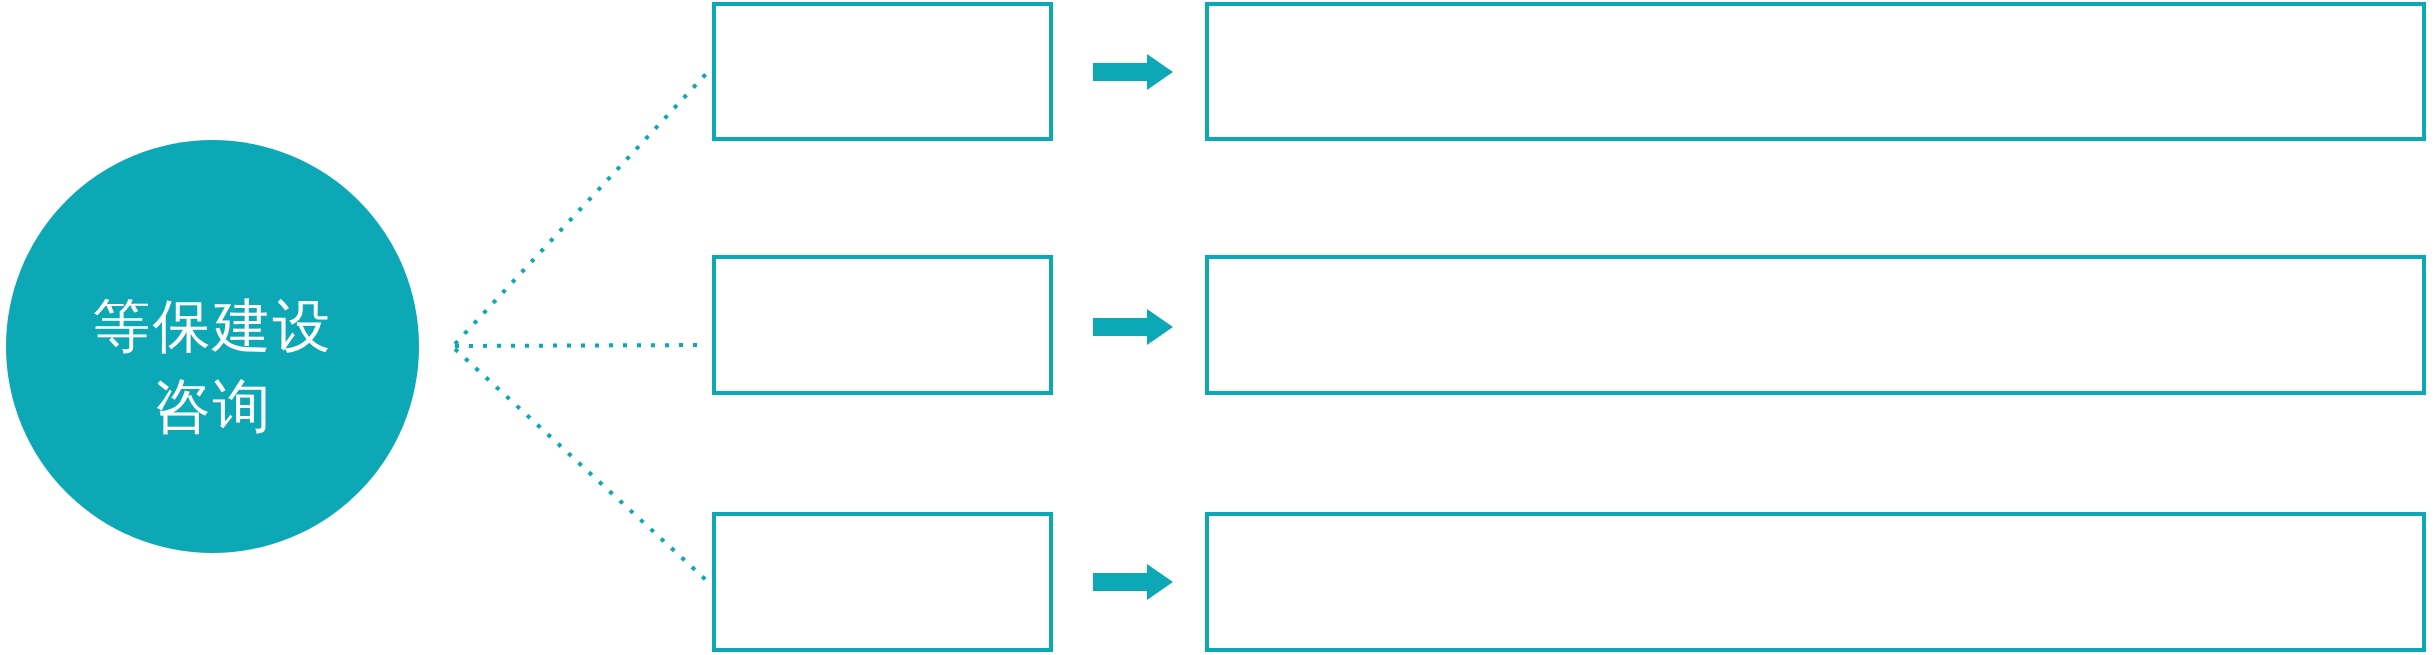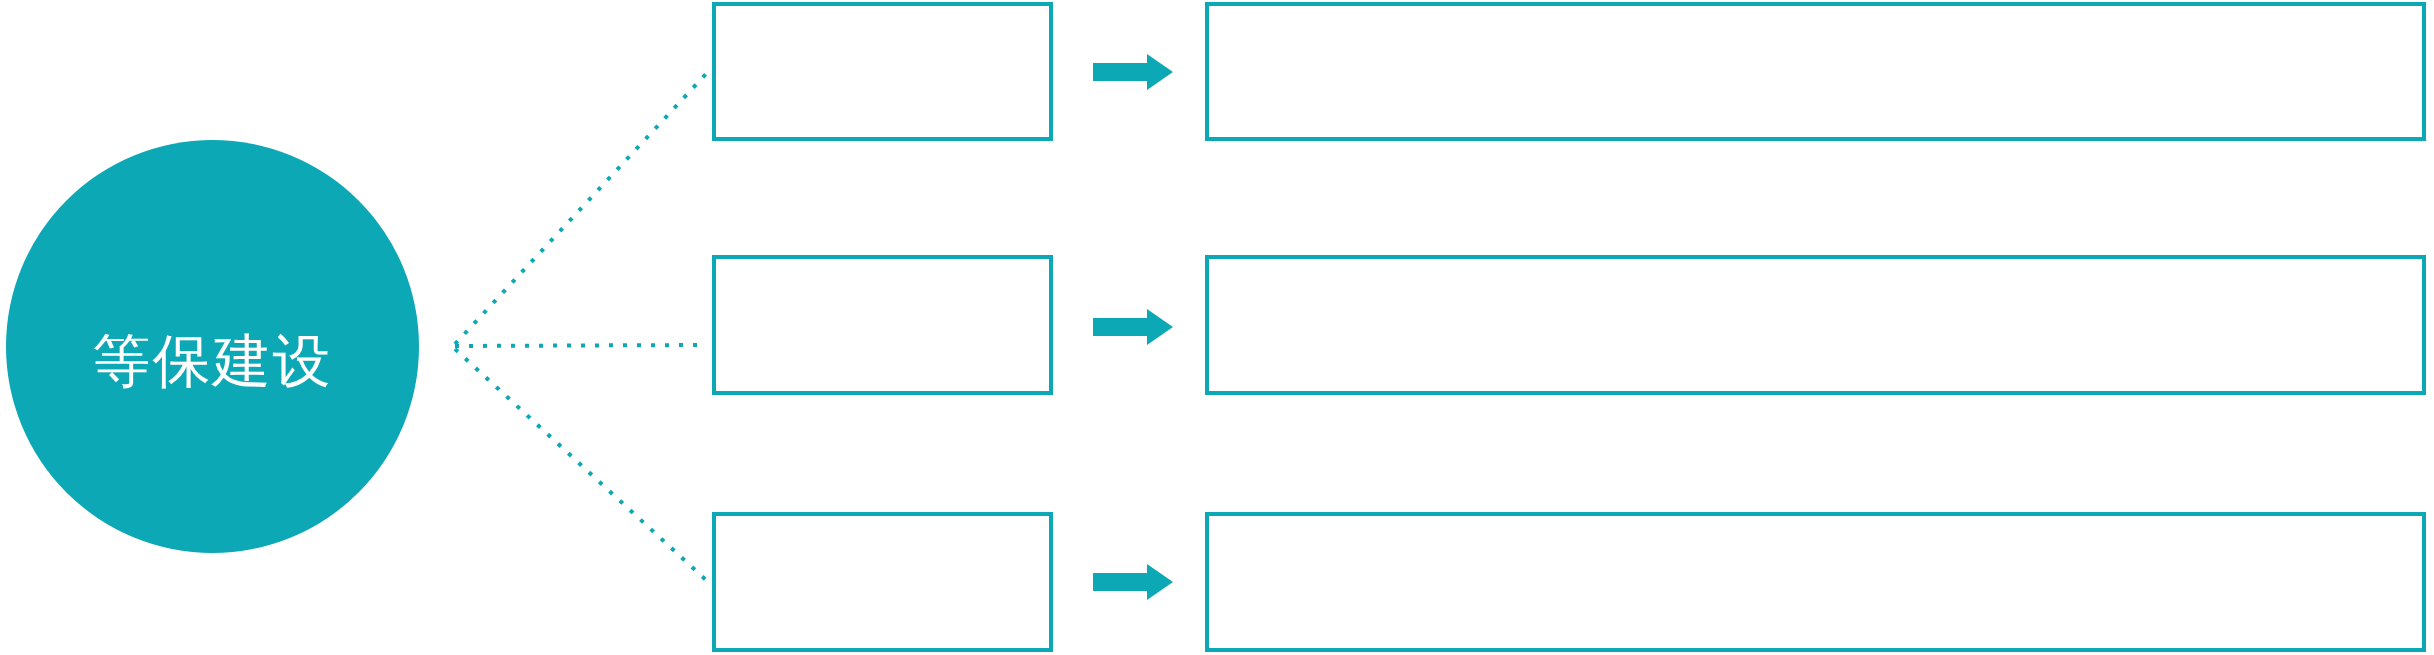--- a/index.html
+++ b/index.html
@@ -3,21 +3,21 @@
 <meta charset="utf-8">
 <style>
   :root { --accent: #0ca8b5; --box-fill: #ffffff; --label-text: #ffffff; }
   html, body { margin: 0; padding: 0; background: #ffffff; }
   .canvas {
     position: relative;
     width: 2434px;
     height: 655px;
     background: var(--box-fill);
     overflow: hidden;
-    font-family: Liberation Mono, monospace;
+    font-family: Liberation Sans, sans-serif;
   }
   
   .center-circle {
     position: absolute;
     left: 6px;
     top: 140px;
     width: 413px;
     height: 413px;
     border-radius: 50%;
     background: var(--accent);
@@ -84,20 +84,21 @@
 
   <svg class="rays" viewBox="0 0 2434 655" xmlns="http://www.w3.org/2000/svg">
     <line x1="455" y1="344" x2="706" y2="74" stroke="currentColor" stroke-width="4" stroke-dasharray="4 10"></line>
     <line x1="455" y1="346" x2="700" y2="345" stroke="currentColor" stroke-width="4" stroke-dasharray="4 10"></line>
     <line x1="455" y1="349" x2="706" y2="580" stroke="currentColor" stroke-width="4" stroke-dasharray="4 10"></line>
   </svg>
 
   <div class="center-circle">
     <div class="circle-label">
       <span>等保建设</span><br>
+      <span>咨询</span>
     </div>
   </div>
 
   <div class="step-box row-1-box"></div>
   <svg class="arrow arrow-1" viewBox="0 0 80 36" xmlns="http://www.w3.org/2000/svg">
     <polygon points="0,9 54,9 54,0 80,18 54,36 54,27 0,27" fill="currentColor"></polygon>
   </svg>
   <div class="detail-box row-1-box"></div>
 
   <div class="step-box row-2-box"></div>

